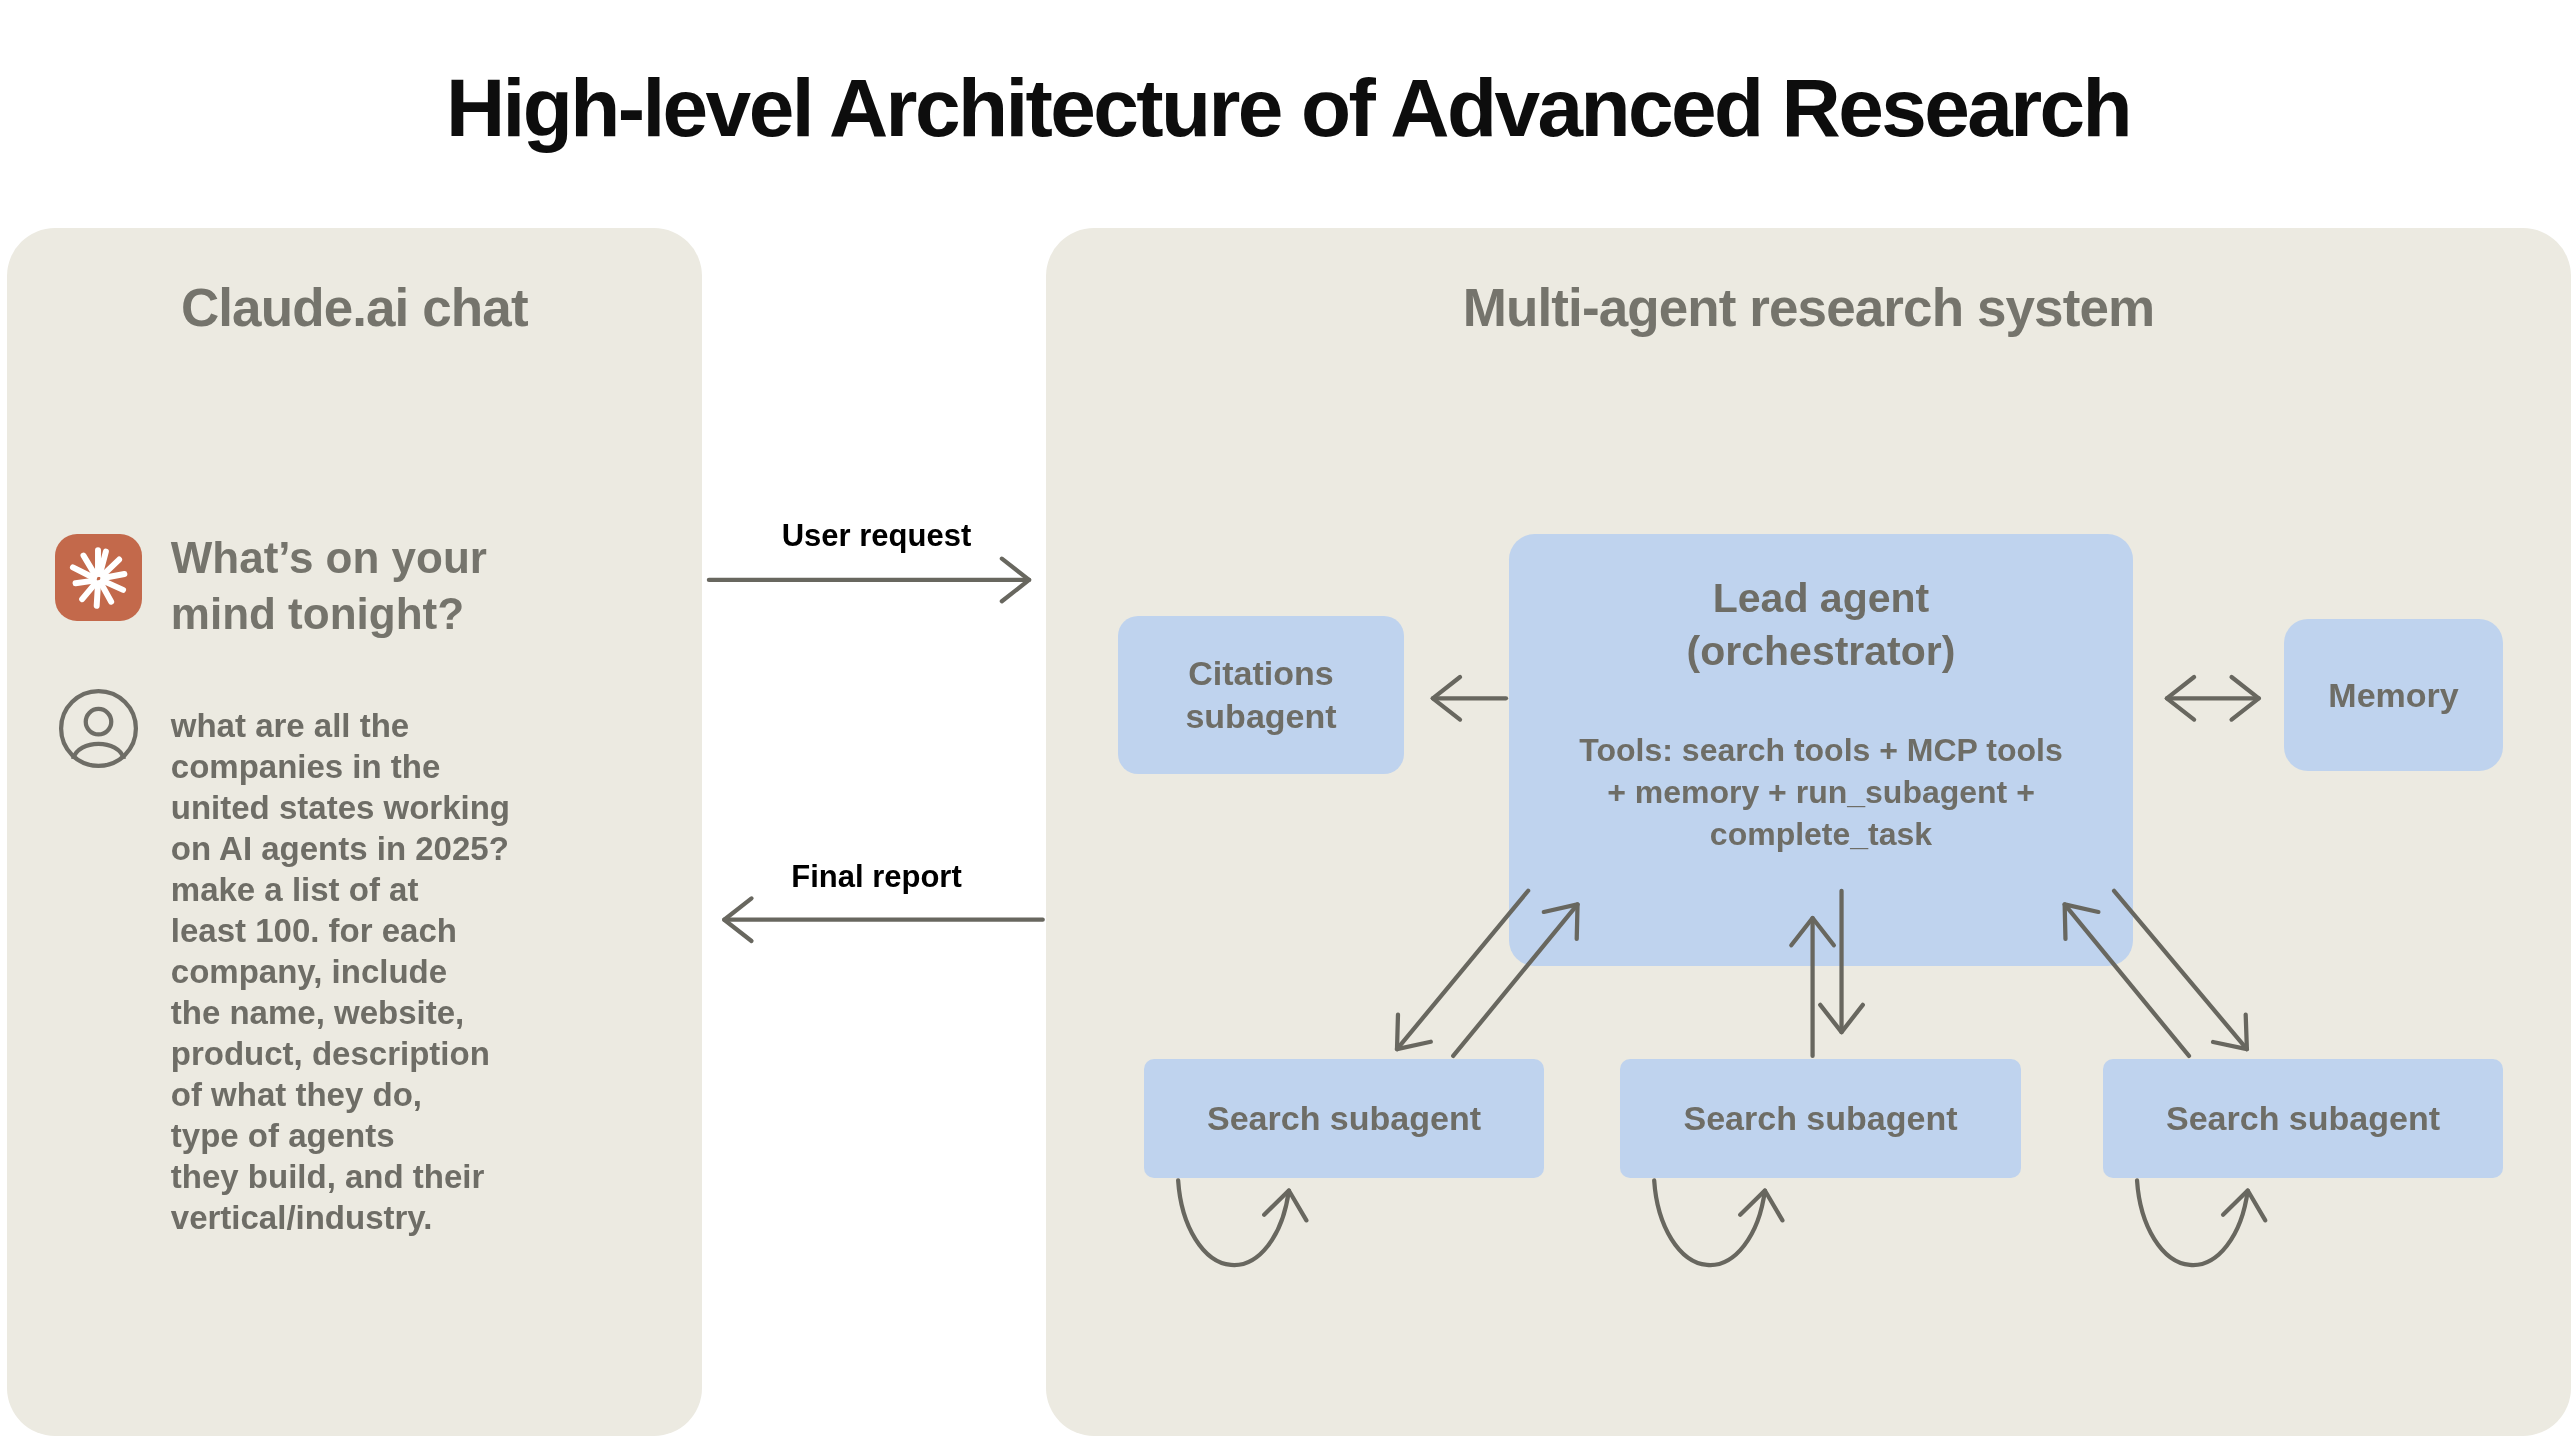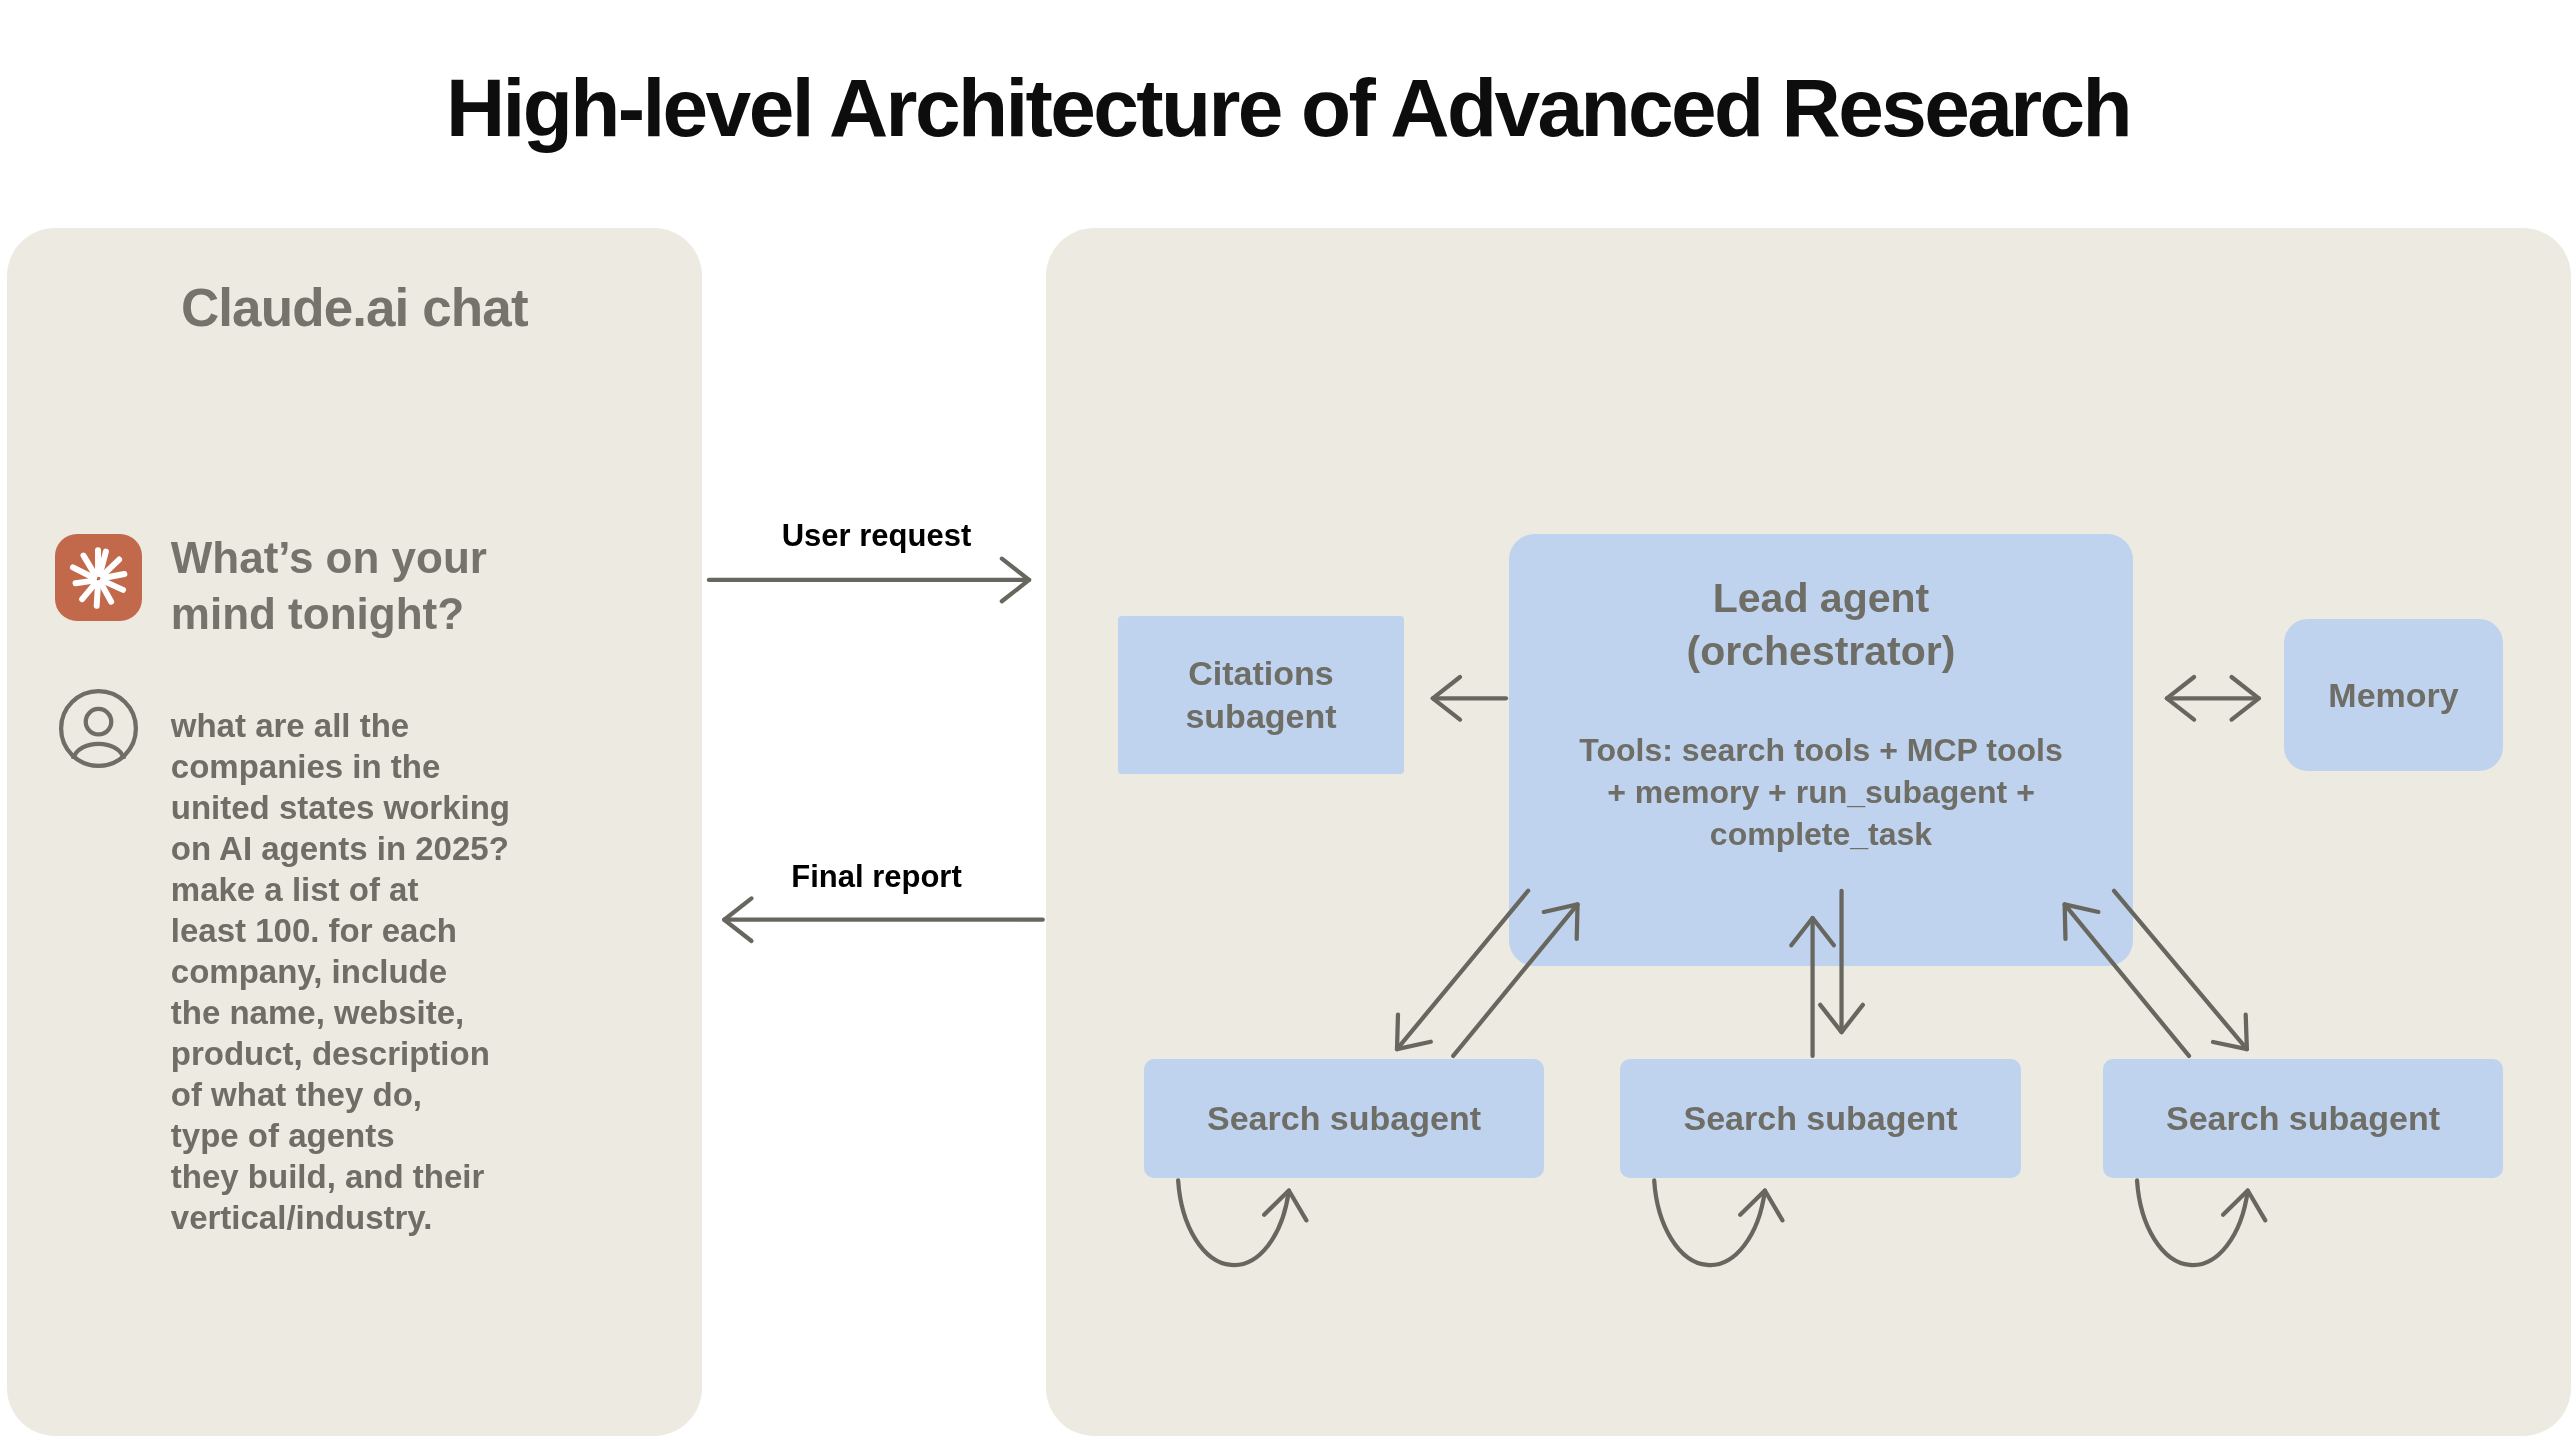--- a/index.html
+++ b/index.html
@@ -43,21 +43,21 @@
   .node{
     position:absolute;background:#bfd3ee;display:flex;flex-direction:column;
     align-items:center;justify-content:center;text-align:center;color:#6e6d66;
   }
   .lead-agent{
     left:463px;top:306px;width:624px;height:432px;border-radius:25.6px;
     justify-content:flex-start;padding-top:38px;box-sizing:border-box;
   }
   .lead-title{font-size:41px;line-height:53px;font-weight:700;}
   .lead-tools{font-size:32px;line-height:42px;font-weight:700;margin-top:51px;}
-  .citations{left:72px;top:388px;width:286px;height:158px;border-radius:4px;
+  .citations{left:72px;top:388px;width:286px;height:158px;border-radius:20px;
     font-size:34px;line-height:43px;font-weight:700;}
   .memory{left:1238px;top:391px;width:219px;height:152px;border-radius:24px;
     font-size:34px;font-weight:700;}
   .search{top:831px;height:119px;border-radius:10px;font-size:34px;font-weight:700;}
   .search-1{left:98px;width:400px;}
   .search-2{left:574px;width:401px;}
   .search-3{left:1057px;width:400px;}
   .arrows{position:absolute;left:0;top:0;width:2576px;height:1446px;pointer-events:none;}
 </style>
 </head>
@@ -113,20 +113,21 @@
 of what they do,
 type of agents
 they build, and their
 vertical/industry.</div>
   </div>
 
   <div class="connector-label lbl-user-request">User request</div>
   <div class="connector-label lbl-final-report">Final report</div>
 
   <div class="panel panel-right">
+    <div class="panel-heading">Multi-agent research system</div>
 
     <div class="node lead-agent">
       <div class="lead-title ml">Lead agent
 (orchestrator)</div>
       <div class="lead-tools ml">Tools: search tools + MCP tools
 + memory + run_subagent +
 complete_task</div>
     </div>
 
     <div class="node citations ml">Citations

